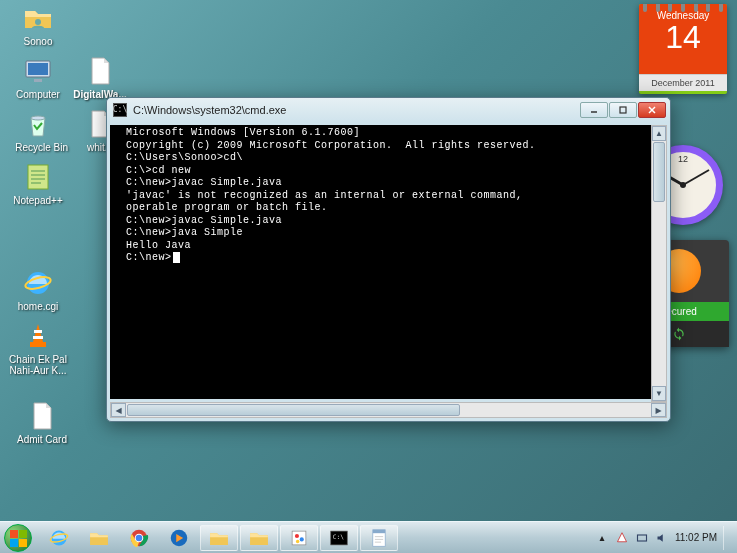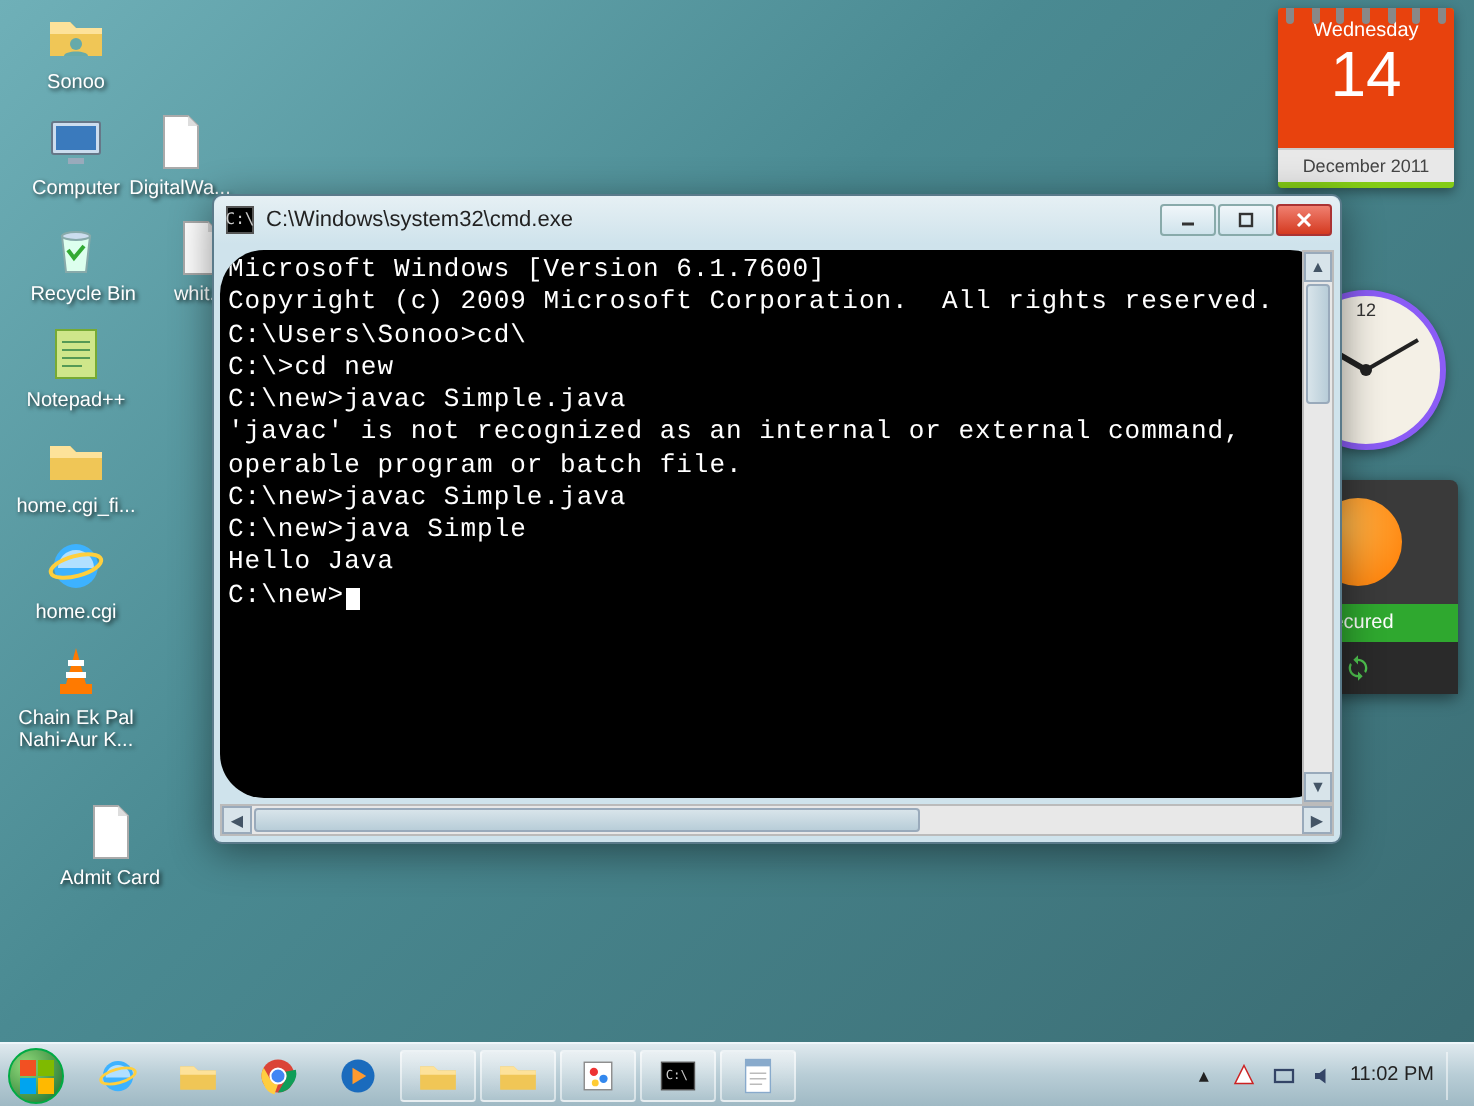--- a/index.html
+++ b/index.html
@@ -15,21 +15,21 @@
   
   .calendar { position: absolute; top: 4px; right: 10px; width: 88px; height: 90px; background: #84cc16; border-radius: 2px; box-shadow: 0 2px 6px rgba(0,0,0,.4); overflow: hidden; }
   .cal-binding { position:absolute; top:0; left:0; right:0; height:8px; display:flex; justify-content:space-around; }
   .cal-binding span{ width:4px; height:8px; background:#888; border-radius:0 0 2px 2px; }
   .cal-body { background:#e8420d; color:#fff; text-align:center; height:70px; padding-top:6px;}
   .cal-day { font-size:10px; }
   .cal-num { font-size:32px; line-height:1; font-weight:300;}
   .cal-foot { background:#e8e8e8; color:#444; text-align:center; font-size:9px; padding:3px 0; border-top:1px solid #ccc;}
 
   
-  .clock { position:absolute; top:145px; right:14px; width:80px; height:80px; border-radius:50%; background:#f4f0e6; border:3px solid #8b5cf6; box-shadow:0 2px 6px rgba(0,0,0,.4); }
+  .clock { position:absolute; top:145px; right:14px; width:80px; height:80px; border-radius:50%; background:#f4f0e6; border:7px solid #8b5cf6; box-shadow:0 2px 6px rgba(0,0,0,.4); }
   .clock::before, .clock::after { content:""; position:absolute; background:#222; transform-origin:bottom center; left:50%; bottom:50%; }
   .clock::before { width:2px; height:30px; transform:translateX(-50%) rotate(60deg); }
   .clock::after { width:3px; height:22px; transform:translateX(-50%) rotate(300deg); }
   .clock .center { position:absolute; width:6px; height:6px; background:#222; border-radius:50%; left:calc(50% - 3px); top:calc(50% - 3px);}
   .clock .tick { position:absolute; width:100%; text-align:center; font-size:9px; color:#333;}
 
   
   .avast { position:absolute; top:240px; right:8px; width:100px; background:#3a3a3a; border-radius:4px; box-shadow:0 2px 8px rgba(0,0,0,.5);}
   .avast-top { height:62px; display:flex; align-items:center; justify-content:center; }
   .avast-ball { width:44px; height:44px; border-radius:50%; background:radial-gradient(circle at 30% 30%, #ffb84d, #ff7a00);}
@@ -39,21 +39,21 @@
 
   
   .window { position:absolute; left:106px; top:97px; width:565px; height:325px; background:#cfe3ec; border:1px solid #5a7a8a; border-radius:5px; box-shadow:0 4px 20px rgba(0,0,0,.45); display:flex; flex-direction:column; }
   .titlebar { height:24px; display:flex; align-items:center; padding:0 4px 0 6px; background:linear-gradient(#e6f0f4,#cfe3ec); border-radius:5px 5px 0 0;}
   .titlebar .ticon { width:14px; height:14px; background:#000; border:1px solid #555; margin-right:6px; display:flex; align-items:center; justify-content:center;}
   .titlebar .ticon span{ color:#ccc; font-size:8px; font-family:monospace; line-height:1;}
   .titlebar .ttxt { flex:1; font-size:11px; color:#222; }
   .winbtns { display:flex; gap:1px;}
   .winbtn { width:28px; height:16px; border:1px solid #8aa; background:linear-gradient(#f0f6fa,#cfe3ec); border-radius:2px; display:flex; align-items:center; justify-content:center; font-size:9px; cursor:pointer;}
   .winbtn.close { background:linear-gradient(#f08070,#d43a20); color:#fff; border-color:#a33;}
-  .console { flex:1; margin:3px; background:#000; color:#fff; font-family:"Courier New",monospace; font-size:13px; line-height:1.25; padding:2px 4px; overflow:hidden; position:relative; letter-spacing:0.5px;border-radius:22px; }
+  .console { flex:1; margin:3px; background:#000; color:#fff; font-family:"Courier New",monospace; font-size:10px; line-height:1.25; padding:2px 16px; overflow:hidden; position:relative; letter-spacing:0.5px; }
   .console .line { white-space:pre; }
   .cursor { display:inline-block; width:7px; height:11px; background:#fff; vertical-align:text-bottom; margin-left:1px;}
   .hscroll { height:16px; margin:0 3px 3px; background:#e8e8e8; border:1px solid #bbb; position:relative;}
   .hscroll .thumb { position:absolute; left:16px; top:1px; height:12px; width:60%; background:linear-gradient(#d8e4ea,#b8cdd8); border:1px solid #9ab; border-radius:2px;}
   .hscroll .arr { position:absolute; top:0; width:15px; height:100%; background:#d8e4ea; border:1px solid #9ab; display:flex;align-items:center;justify-content:center; font-size:8px; color:#456;}
   .hscroll .arr.l{left:0;} .hscroll .arr.r{right:0;}
   .vscroll { position:absolute; right:3px; top:27px; bottom:19px; width:16px; background:#e8e8e8; border:1px solid #bbb;}
   .vscroll .arr { position:absolute; left:0; width:100%; height:15px; background:#d8e4ea; border:1px solid #9ab; font-size:8px; display:flex;align-items:center;justify-content:center;color:#456;}
   .vscroll .arr.t{top:0;} .vscroll .arr.b{bottom:0;}
   .vscroll .thumb{ position:absolute; top:16px; left:1px; right:1px; height:60px; background:linear-gradient(90deg,#d8e4ea,#b8cdd8); border:1px solid #9ab; border-radius:2px;}
@@ -84,21 +84,21 @@
       <span class="lbl">Sonoo</span>
     </div>
     <div class="dicon" style="left: 8px; top: 55px;">
       <svg width="32" height="32" viewBox="0 0 32 32">
         <rect x="4" y="6" width="24" height="16" rx="1" fill="#cde" stroke="#678"></rect>
         <rect x="6" y="8" width="20" height="12" fill="#3a7abd"></rect>
         <rect x="12" y="24" width="8" height="3" fill="#9ab"></rect>
       </svg>
       <span class="lbl">Computer</span>
     </div>
-    <div class="dicon" style="left: 60px; top: 55px;">
+    <div class="dicon" style="left: 70px; top: 55px; font-weight: bold;">
       <svg width="32" height="32" viewBox="0 0 32 32">
         <path fill="#fff" stroke="#aaa" d="M8 3h12l5 5v21H8z"></path>
         <path fill="#ddd" d="M20 3v5h5z"></path>
       </svg>
       <span class="lbl">DigitalWa...</span>
     </div>
     <div class="dicon" style="left: 8px; top: 108px; text-align: right;">
       <svg width="32" height="32" viewBox="0 0 32 32">
         <path fill="#dfe" stroke="#8aa" d="M9 10h14l-2 18H11z"></path>
         <ellipse cx="16" cy="10" rx="7" ry="2" fill="#cde" stroke="#8aa"></ellipse>
@@ -112,46 +112,39 @@
         <path fill="#ddd" d="M20 3v5h5z"></path>
       </svg>
       <span class="lbl">whit...</span>
     </div>
     <div class="dicon" style="left: 8px; top: 161px;">
       <svg width="32" height="32" viewBox="0 0 32 32">
         <rect x="6" y="4" width="20" height="24" fill="#cfe68a" stroke="#7a3"></rect>
         <path stroke="#595" d="M9 10h14M9 14h14M9 18h14M9 22h10"></path>
       </svg>
       <span class="lbl">Notepad++</span>
-    </div>
-    <div class="dicon" style="left: 8px; top: 214px;">
-      <svg width="32" height="32" viewBox="0 0 32 32">
-        <path fill="#f0c656" d="M3 9h10l3 3h13v14H3z"></path>
-        <path fill="#fde29a" d="M3 9h10l3 3h13v3H3z"></path>
-      </svg>
-      <span class="lbl">home.cgi_fi...</span>
     </div>
     <div class="dicon" style="left: 8px; top: 320px;">
       <svg width="32" height="32" viewBox="0 0 32 32">
         <path fill="#ff7a00" d="M16 4l5 18H11z"></path>
         <rect x="8" y="22" width="16" height="5" fill="#ff7a00"></rect>
         <rect x="12" y="10" width="8" height="3" fill="#fff"></rect>
         <rect x="11" y="16" width="10" height="3" fill="#fff"></rect>
       </svg>
       <span class="lbl">Chain Ek Pal Nahi-Aur K...</span>
     </div>
     <div class="dicon" style="left: 8px; top: 267px;">
       <svg width="32" height="32" viewBox="0 0 32 32">
         <circle cx="16" cy="16" r="11" fill="#3db2ff"></circle>
         <path fill="#fff" d="M7 17h18c0-5-4-9-9-9s-9 4-9 9z" opacity=".6"></path>
         <ellipse cx="16" cy="16" rx="13" ry="5" fill="none" stroke="#ffcf3d" stroke-width="2" transform="rotate(-15 16 16)"></ellipse>
       </svg>
       <span class="lbl">home.cgi</span>
     </div>
-    <div class="dicon" style="left: 25px; top: 400px;">
+    <div class="dicon" style="left: 12px; top: 400px;">
       <svg width="32" height="32" viewBox="0 0 32 32">
         <path fill="#fff" stroke="#aaa" d="M8 3h12l5 5v21H8z"></path>
         <path fill="#ddd" d="M20 3v5h5z"></path>
       </svg>
       <span class="lbl">Admit Card</span>
     </div>
   </div>
 
 <div class="calendar">
   <div class="cal-binding">

